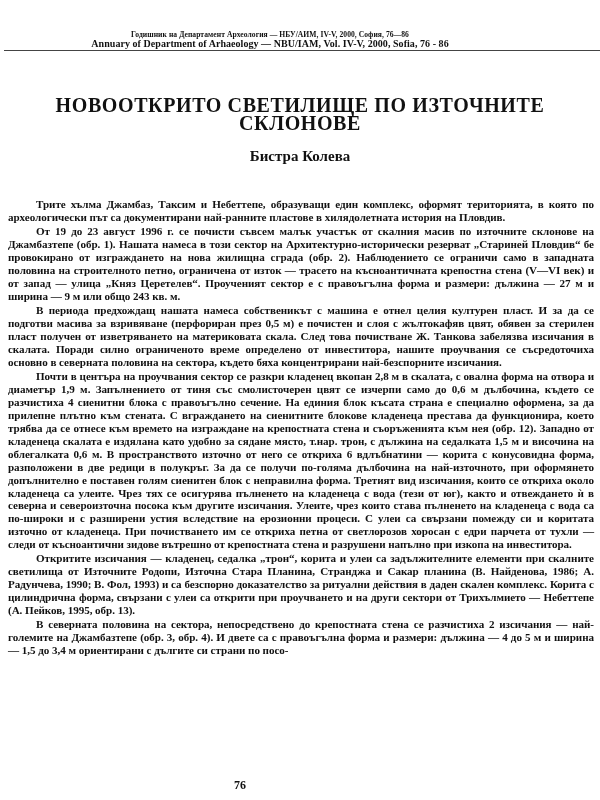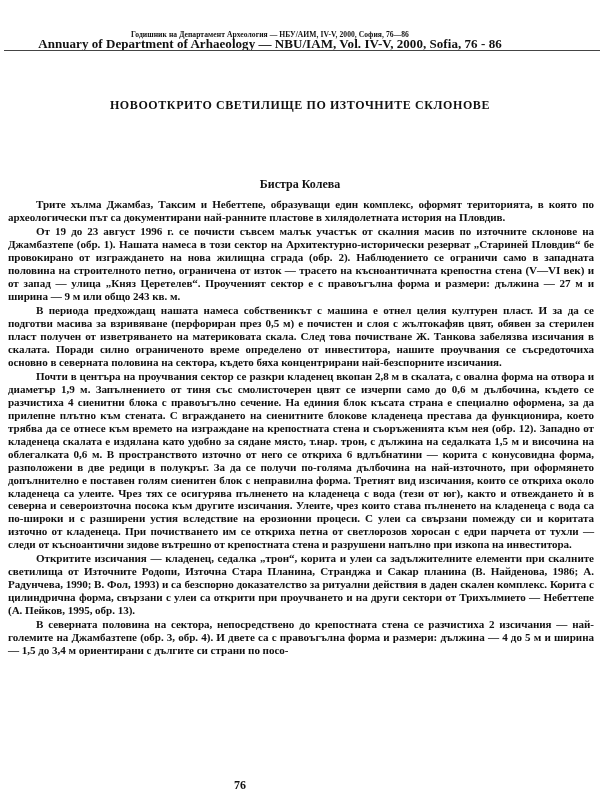--- a/index.html
+++ b/index.html
@@ -1,25 +1,25 @@
 <!DOCTYPE html>
 <html><head>
 <meta charset="utf-8">
 <style>
   html, body { margin: 0; padding: 0; background: #ffffff; }
   body { width: 600px; height: 800px; position: relative; overflow: hidden;
          font-family: "Liberation Serif", "DejaVu Serif", serif; color: #111; }
   .running-head { position: absolute; top: 30px; left: 0; width: 540px; text-align: center;
                   font-size: 7.6px; font-weight: bold; line-height: 9px; letter-spacing: 0.05px; }
-  .running-head .l2 { font-size: 13px; }
+  .running-head .l2 { font-size: 10px; }
   .rule { position: absolute; top: 50px; left: 4px; right: 0; height: 1px; border-top: 1.5px solid #444; }
   .title { position: absolute; top: 96px; left: 0; width: 600px; text-align: center;
-           font-size: 12px; font-weight: bold; line-height: 18px; letter-spacing: 0.6px; }
-  .author { position: absolute; top: 177px; left: 0; width: 600px; text-align: center;
-            font-size: 12px; font-weight: bold; }
+           font-size: 20px; font-weight: bold; line-height: 18px; letter-spacing: 0.6px; }
+  .author { position: absolute; top: 148px; left: 0; width: 600px; text-align: center;
+            font-size: 15px; font-weight: bold; }
   .body { position: absolute; top: 198px; left: 8px; width: 586px;
           font-size: 11.1px; line-height: 12.95px; text-align: justify; font-weight: bold;
           letter-spacing: -0.05px; }
   .body p { margin: 0 0 1.2px 0; text-indent: 28px; }
   .pagenum { position: absolute; top: 778px; left: 0; width: 480px; text-align: center;
              font-size: 12px; font-weight: bold; }
 </style>
 </head>
 <body>
 

